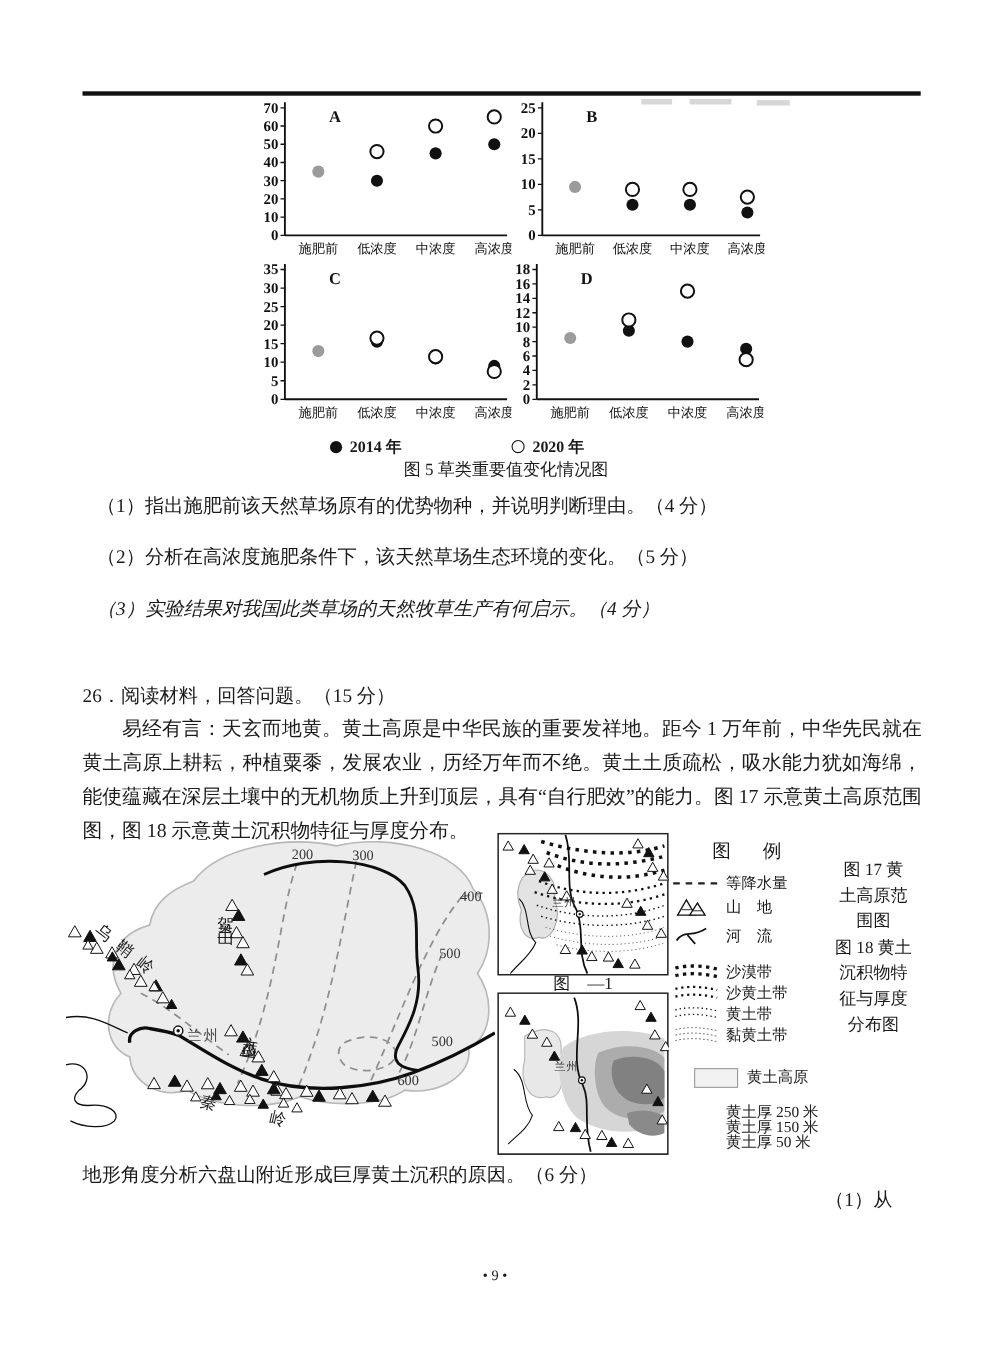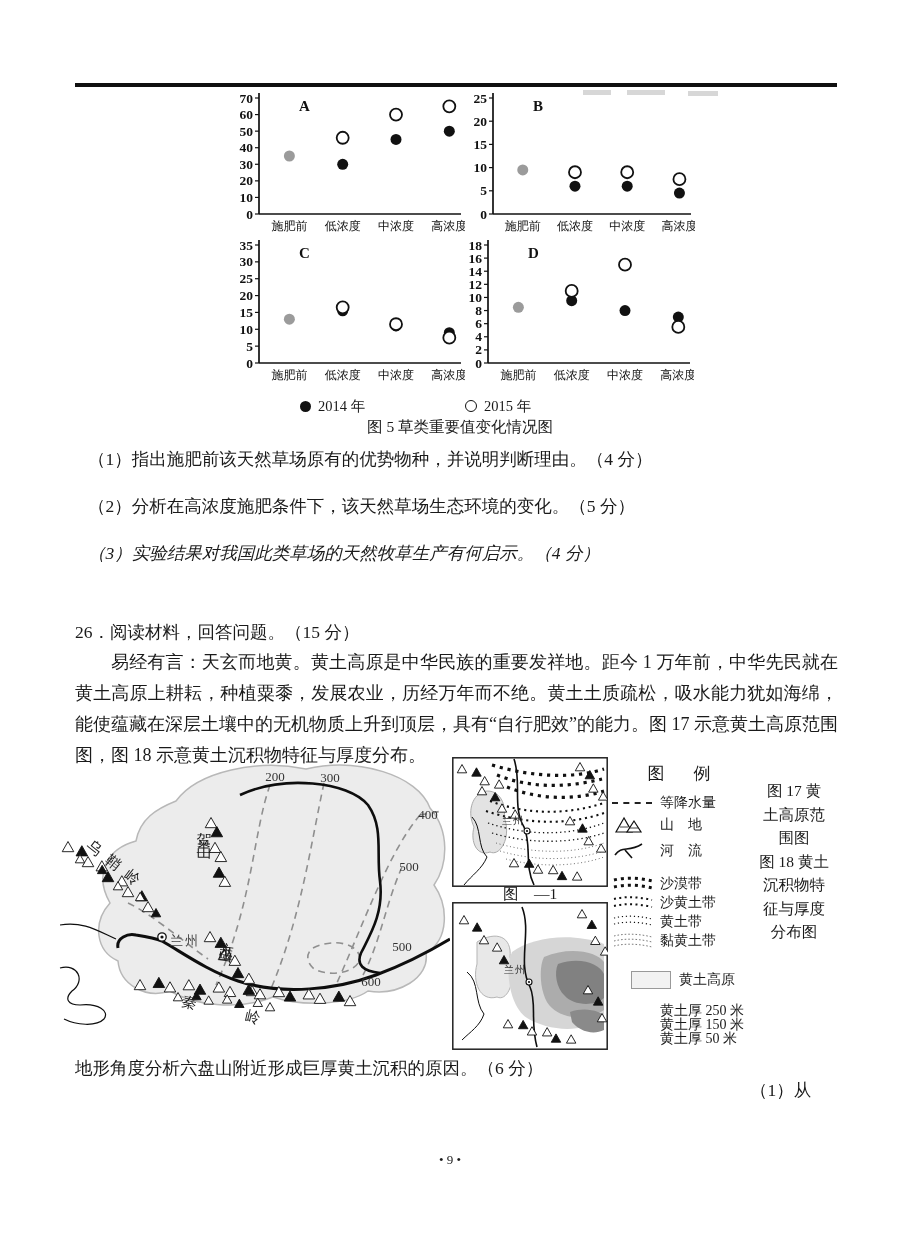--- a/index.html
+++ b/index.html
@@ -4,21 +4,21 @@
 <style>
   html,body{margin:0;padding:0;}
   body{width:900px;height:1246px;position:relative;background:#ffffff;
        font-family:"Liberation Serif",serif;color:#1a1a1a;overflow:hidden;}
   .abs{position:absolute;}
   .rule{background:#101010;}
   .smudge{background:#d7d7d7;}
   .qtext{font-size:17.5px;white-space:nowrap;}
   .para{font-size:18px;line-height:31px;text-align:justify;text-indent:2em;}
   .cap{font-size:15.5px;text-align:center;}
-  .lgd16{font-size:14.5px;font-weight:normal;}
+  .lgd16{font-size:14.5px;font-weight:bold;}
   .dotf{display:inline-block;width:11px;height:11px;border-radius:50%;background:#111;vertical-align:-1px;margin-right:7px;}
   .doto{display:inline-block;width:10px;height:10px;border-radius:50%;background:#fff;border:1.8px solid #111;vertical-align:-1px;margin-right:7px;}
   .tick{font:bold 13.5px "Liberation Serif",serif;fill:#111;}
   .cat{font:12px "Liberation Serif",serif;fill:#111;}
   .panel{font:bold 15px "Liberation Serif",serif;fill:#111;}
   .maplab{position:absolute;font-size:15px;white-space:nowrap;}
   .vtext{writing-mode:vertical-rl;text-orientation:upright;}
   .isolab{font:13px "Liberation Serif",serif;fill:#333;}
   .legend18{position:absolute;left:612px;top:762px;width:140px;font-size:14px;}
   .legend18 .hdr{font-size:17px;text-align:center;letter-spacing:6px;margin-bottom:8px;}
@@ -167,21 +167,21 @@
       <circle cx="226.31600000000003" cy="80.11111111111111" r="5.5" fill="#111"></circle>
       <circle cx="119.69200000000001" cy="53.888888888888886" r="6" fill="#fff" stroke="#111" stroke-width="1.8"></circle>
       <circle cx="173.00400000000002" cy="27.66666666666666" r="6" fill="#fff" stroke="#111" stroke-width="1.8"></circle>
       <circle cx="226.31600000000003" cy="89.94444444444444" r="6" fill="#fff" stroke="#111" stroke-width="1.8"></circle>
     </svg></div>
 
 <div class="abs lgd16" style="left:300px;top:397px;">
   <span class="dotf"></span><span>2014 年</span>
 </div>
 <div class="abs lgd16" style="left:465px;top:397px;">
-  <span class="doto"></span><span>2015 年</span>
+  <span class="doto"></span><span>2020 年</span>
 </div>
 <div class="abs cap" style="left:225px;top:417px;width:470px;">图 5 草类重要值变化情况图</div>
 
 <div class="abs qtext" style="left:88px;top:447px;">（1）指出施肥前该天然草场原有的优势物种，并说明判断理由。（4 分）</div>
 <div class="abs qtext" style="left:88px;top:494px;">（2）分析在高浓度施肥条件下，该天然草场生态环境的变化。（5 分）</div>
 <div class="abs qtext" style="left:88px;top:541px;font-style:italic;">（3）实验结果对我国此类草场的天然牧草生产有何启示。（4 分）</div>
 
 <div class="abs qtext" style="left:75px;top:620px;">26．阅读材料，回答问题。（15 分）</div>
 <div class="abs para" style="left:75px;top:647px;width:763px;">易经有言：天玄而地黄。黄土高原是中华民族的重要发祥地。距今 1 万年前，中华先民就在黄土高原上耕耘，种植粟黍，发展农业，历经万年而不绝。黄土土质疏松，吸水能力犹如海绵，能使蕴藏在深层土壤中的无机物质上升到顶层，具有“自行肥效”的能力。图 17 示意黄土高原范围图，图 18 示意黄土沉积物特征与厚度分布。</div>
 

